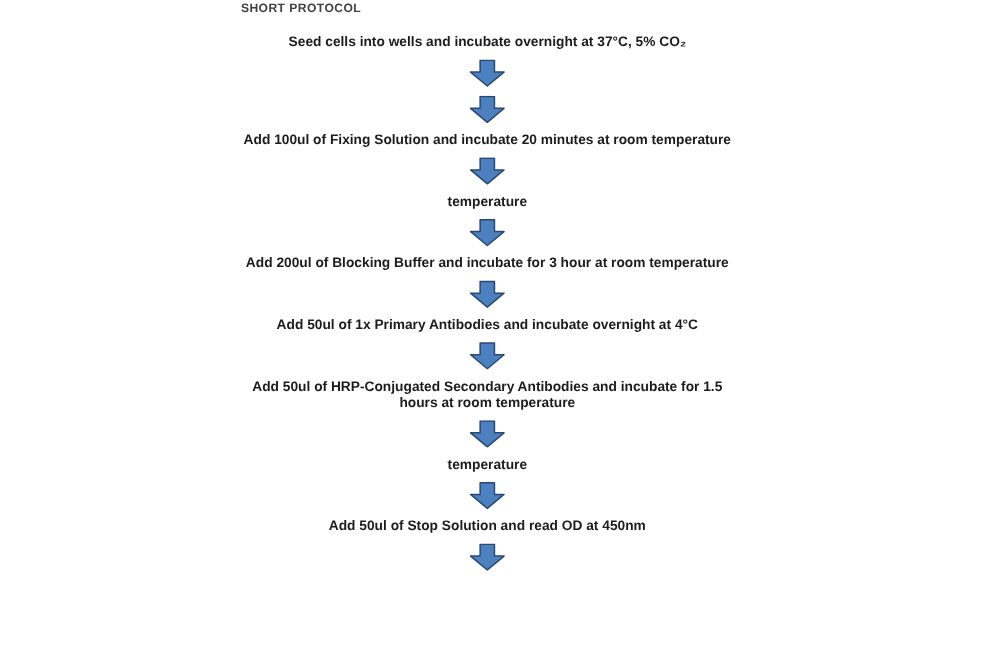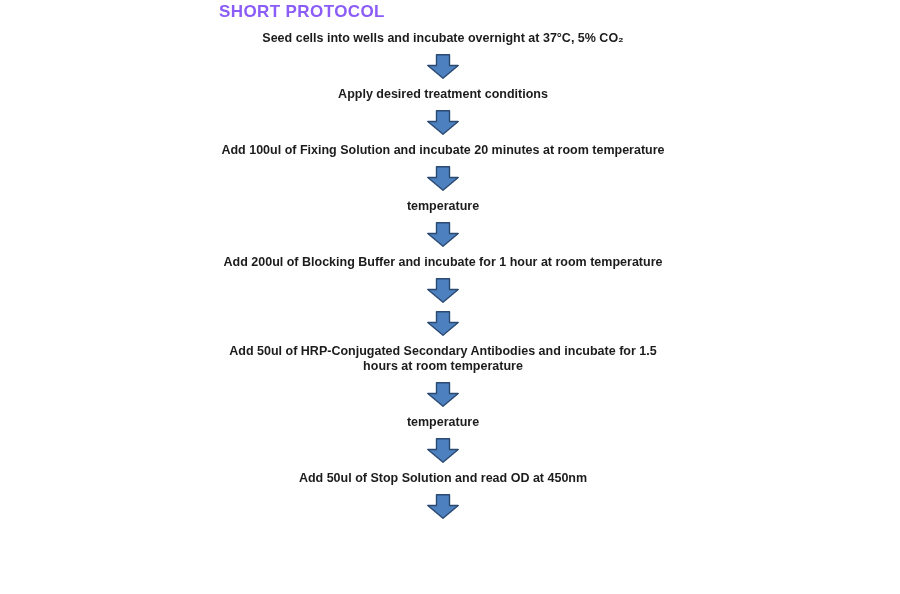--- a/index.html
+++ b/index.html
@@ -11,23 +11,23 @@
     width: 900px;
     height: 594px;
     position: relative;
     overflow: hidden;
     font-family: "Liberation Sans", sans-serif;
   }
   .title {
     position: absolute;
     left: 219px;
     top: 2px;
-    font-size: 17px;
+    font-size: 11px;
     font-weight: bold;
-    color: #8b5cf6;
+    color: #404040;
     letter-spacing: 0.4px;
     white-space: nowrap;
   }
   .flow {
     position: absolute;
     left: 0;
     top: 31px;
     width: 886px;
     display: flex;
     flex-direction: column;
@@ -57,23 +57,20 @@
 <div class="flow">
 
   <div class="step">
     <div>Seed cells into wells and incubate overnight at 37°C, 5% CO₂</div>
   </div>
 
   <svg class="arrow" viewBox="0 0 32 25">
     <polygon points="9.5,0.8 22.5,0.8 22.5,11.5 31.2,11.5 16,24.2 0.8,11.5 9.5,11.5" fill="#4D80BE" stroke="#2B4A73" stroke-width="1.4" stroke-linejoin="round"></polygon>
   </svg>
 
-  <div class="step">
-    <div>Apply desired treatment conditions</div>
-  </div>
 
   <svg class="arrow" viewBox="0 0 32 25">
     <polygon points="9.5,0.8 22.5,0.8 22.5,11.5 31.2,11.5 16,24.2 0.8,11.5 9.5,11.5" fill="#4D80BE" stroke="#2B4A73" stroke-width="1.4" stroke-linejoin="round"></polygon>
   </svg>
 
   <div class="step">
     <div>Add 100ul of Fixing Solution and incubate 20 minutes at room temperature</div>
   </div>
 
   <svg class="arrow" viewBox="0 0 32 25">
@@ -82,27 +79,30 @@
 
   <div class="step">
     <div>temperature</div>
   </div>
 
   <svg class="arrow" viewBox="0 0 32 25">
     <polygon points="9.5,0.8 22.5,0.8 22.5,11.5 31.2,11.5 16,24.2 0.8,11.5 9.5,11.5" fill="#4D80BE" stroke="#2B4A73" stroke-width="1.4" stroke-linejoin="round"></polygon>
   </svg>
 
   <div class="step">
-    <div>Add 200ul of Blocking Buffer and incubate for 1 hour at room temperature</div>
+    <div>Add 200ul of Blocking Buffer and incubate for 3 hour at room temperature</div>
   </div>
 
   <svg class="arrow" viewBox="0 0 32 25">
     <polygon points="9.5,0.8 22.5,0.8 22.5,11.5 31.2,11.5 16,24.2 0.8,11.5 9.5,11.5" fill="#4D80BE" stroke="#2B4A73" stroke-width="1.4" stroke-linejoin="round"></polygon>
   </svg>
 
+  <div class="step">
+    <div>Add 50ul of 1x Primary Antibodies and incubate overnight at 4°C</div>
+  </div>
 
   <svg class="arrow" viewBox="0 0 32 25">
     <polygon points="9.5,0.8 22.5,0.8 22.5,11.5 31.2,11.5 16,24.2 0.8,11.5 9.5,11.5" fill="#4D80BE" stroke="#2B4A73" stroke-width="1.4" stroke-linejoin="round"></polygon>
   </svg>
 
   <div class="step">
     <div>Add 50ul of HRP-Conjugated Secondary Antibodies and incubate for 1.5</div>
     <div>hours at room temperature</div>
   </div>
 

